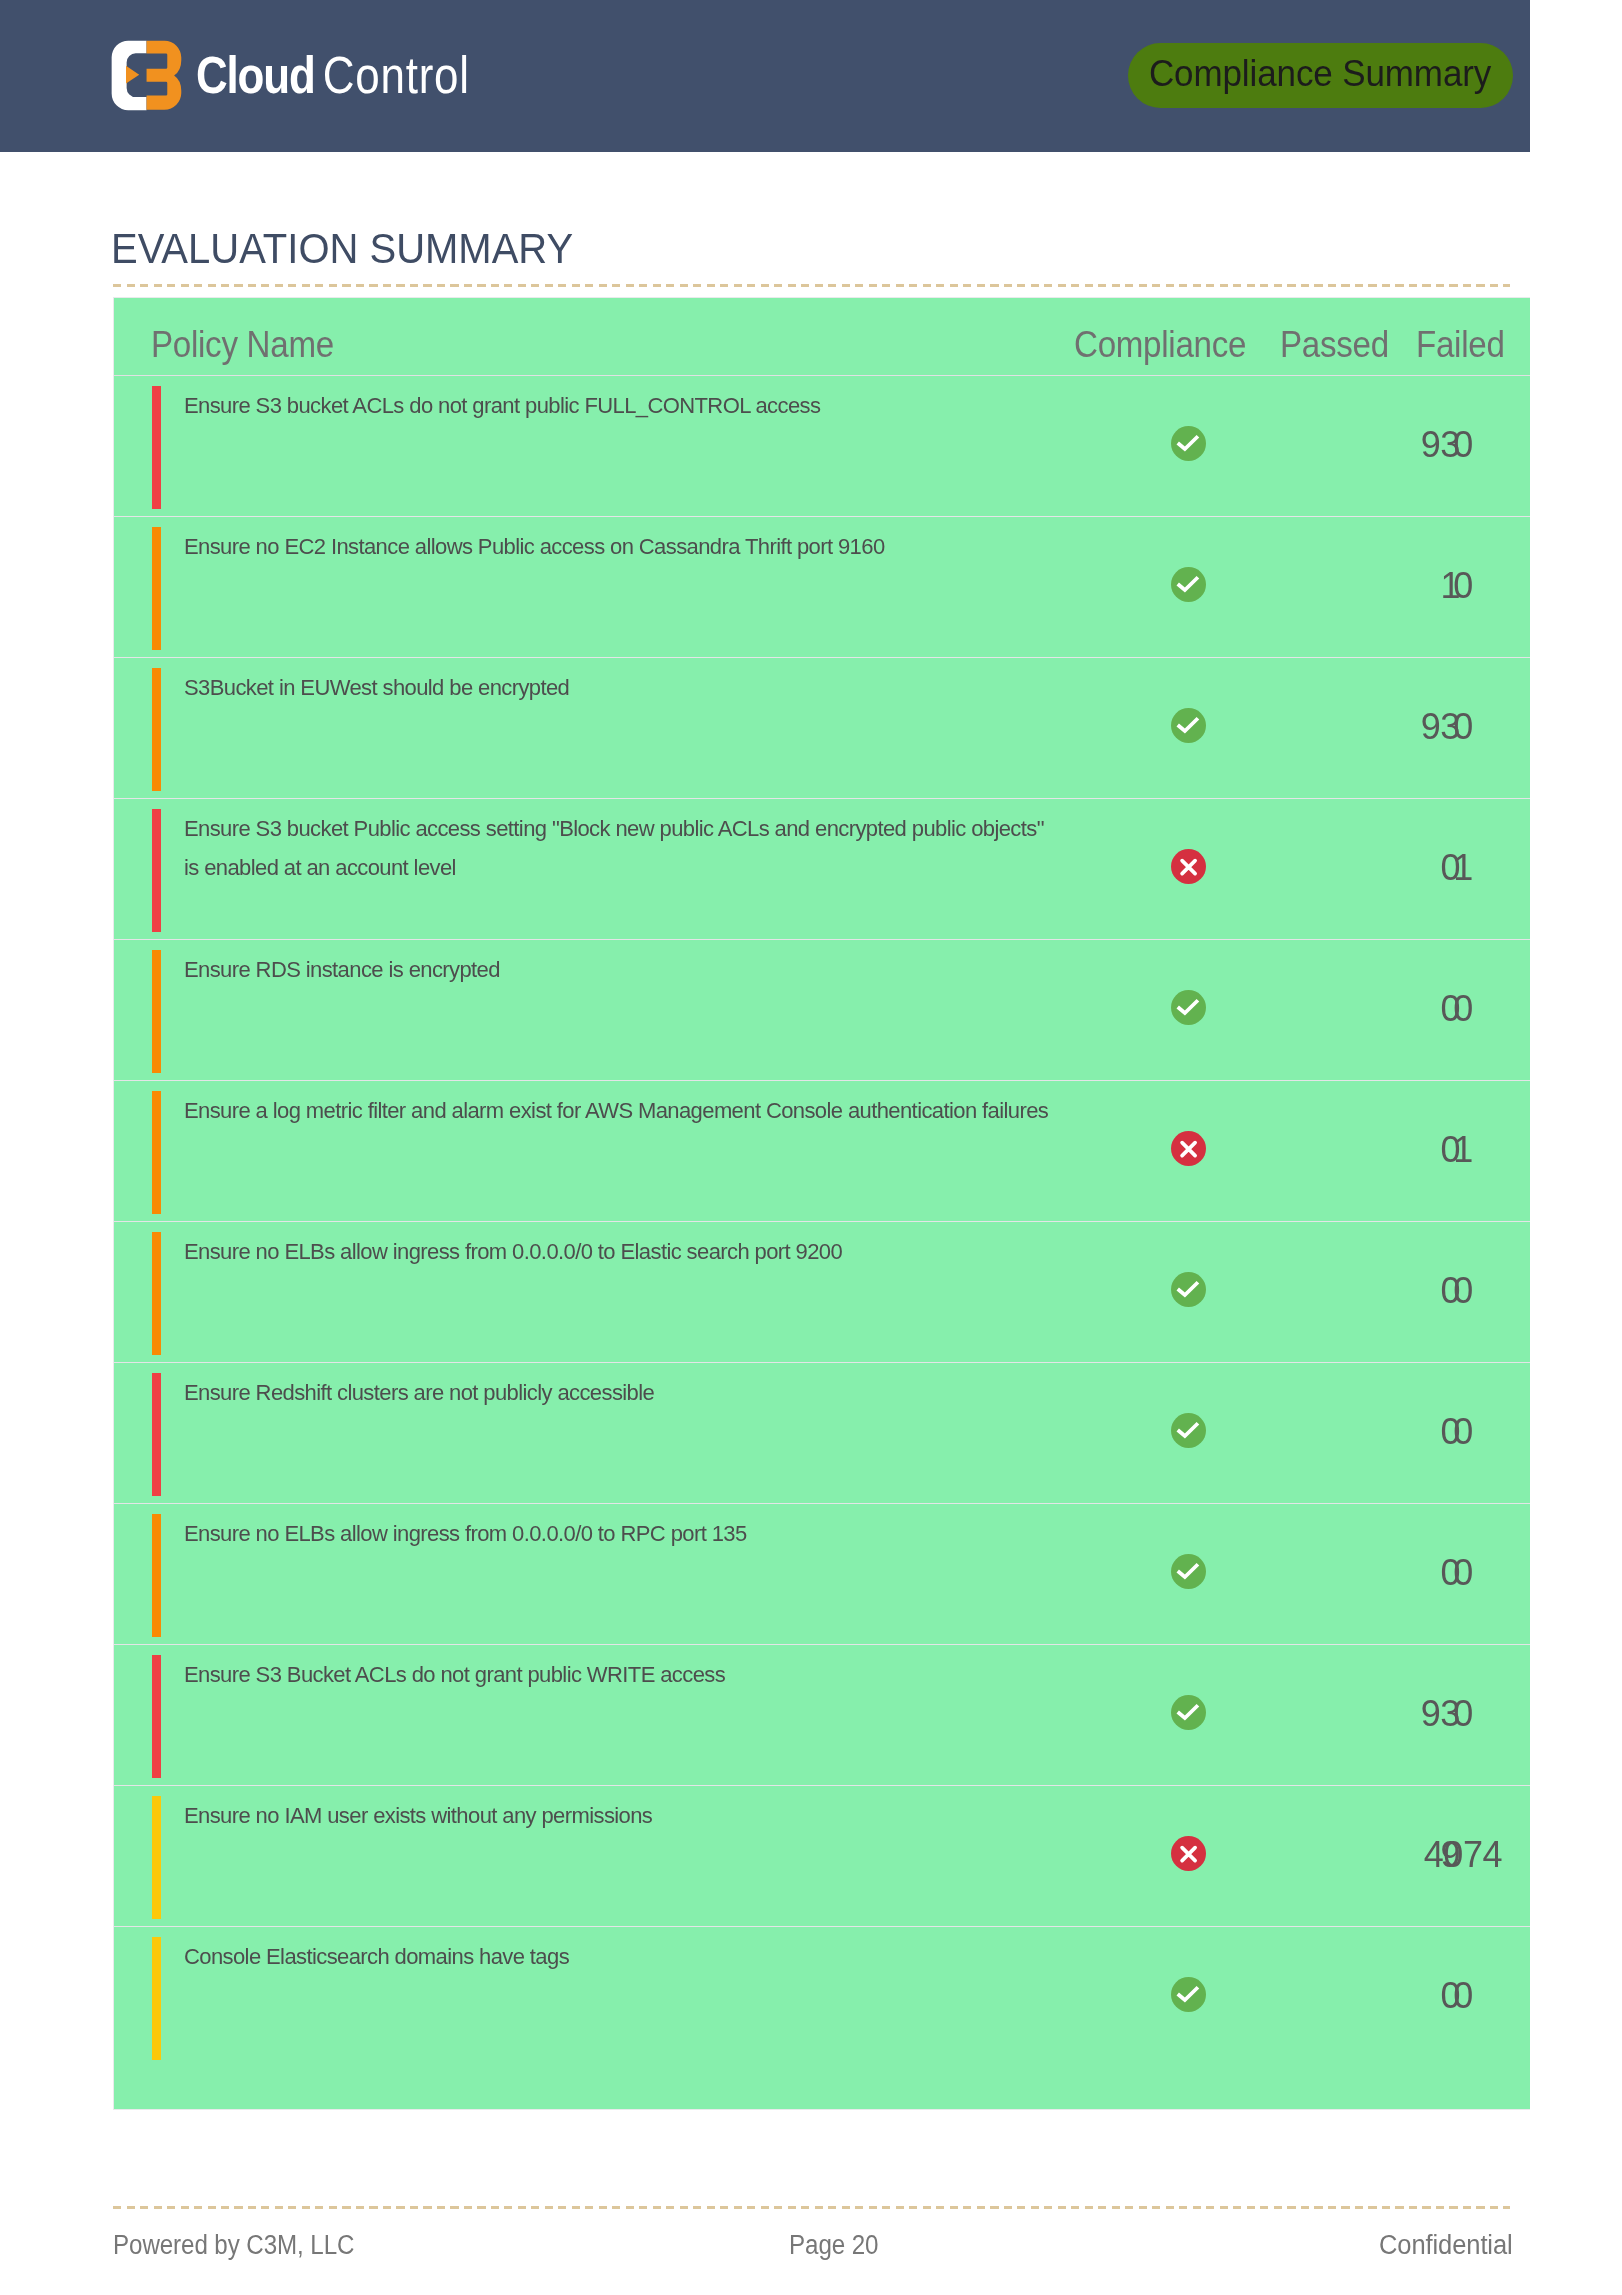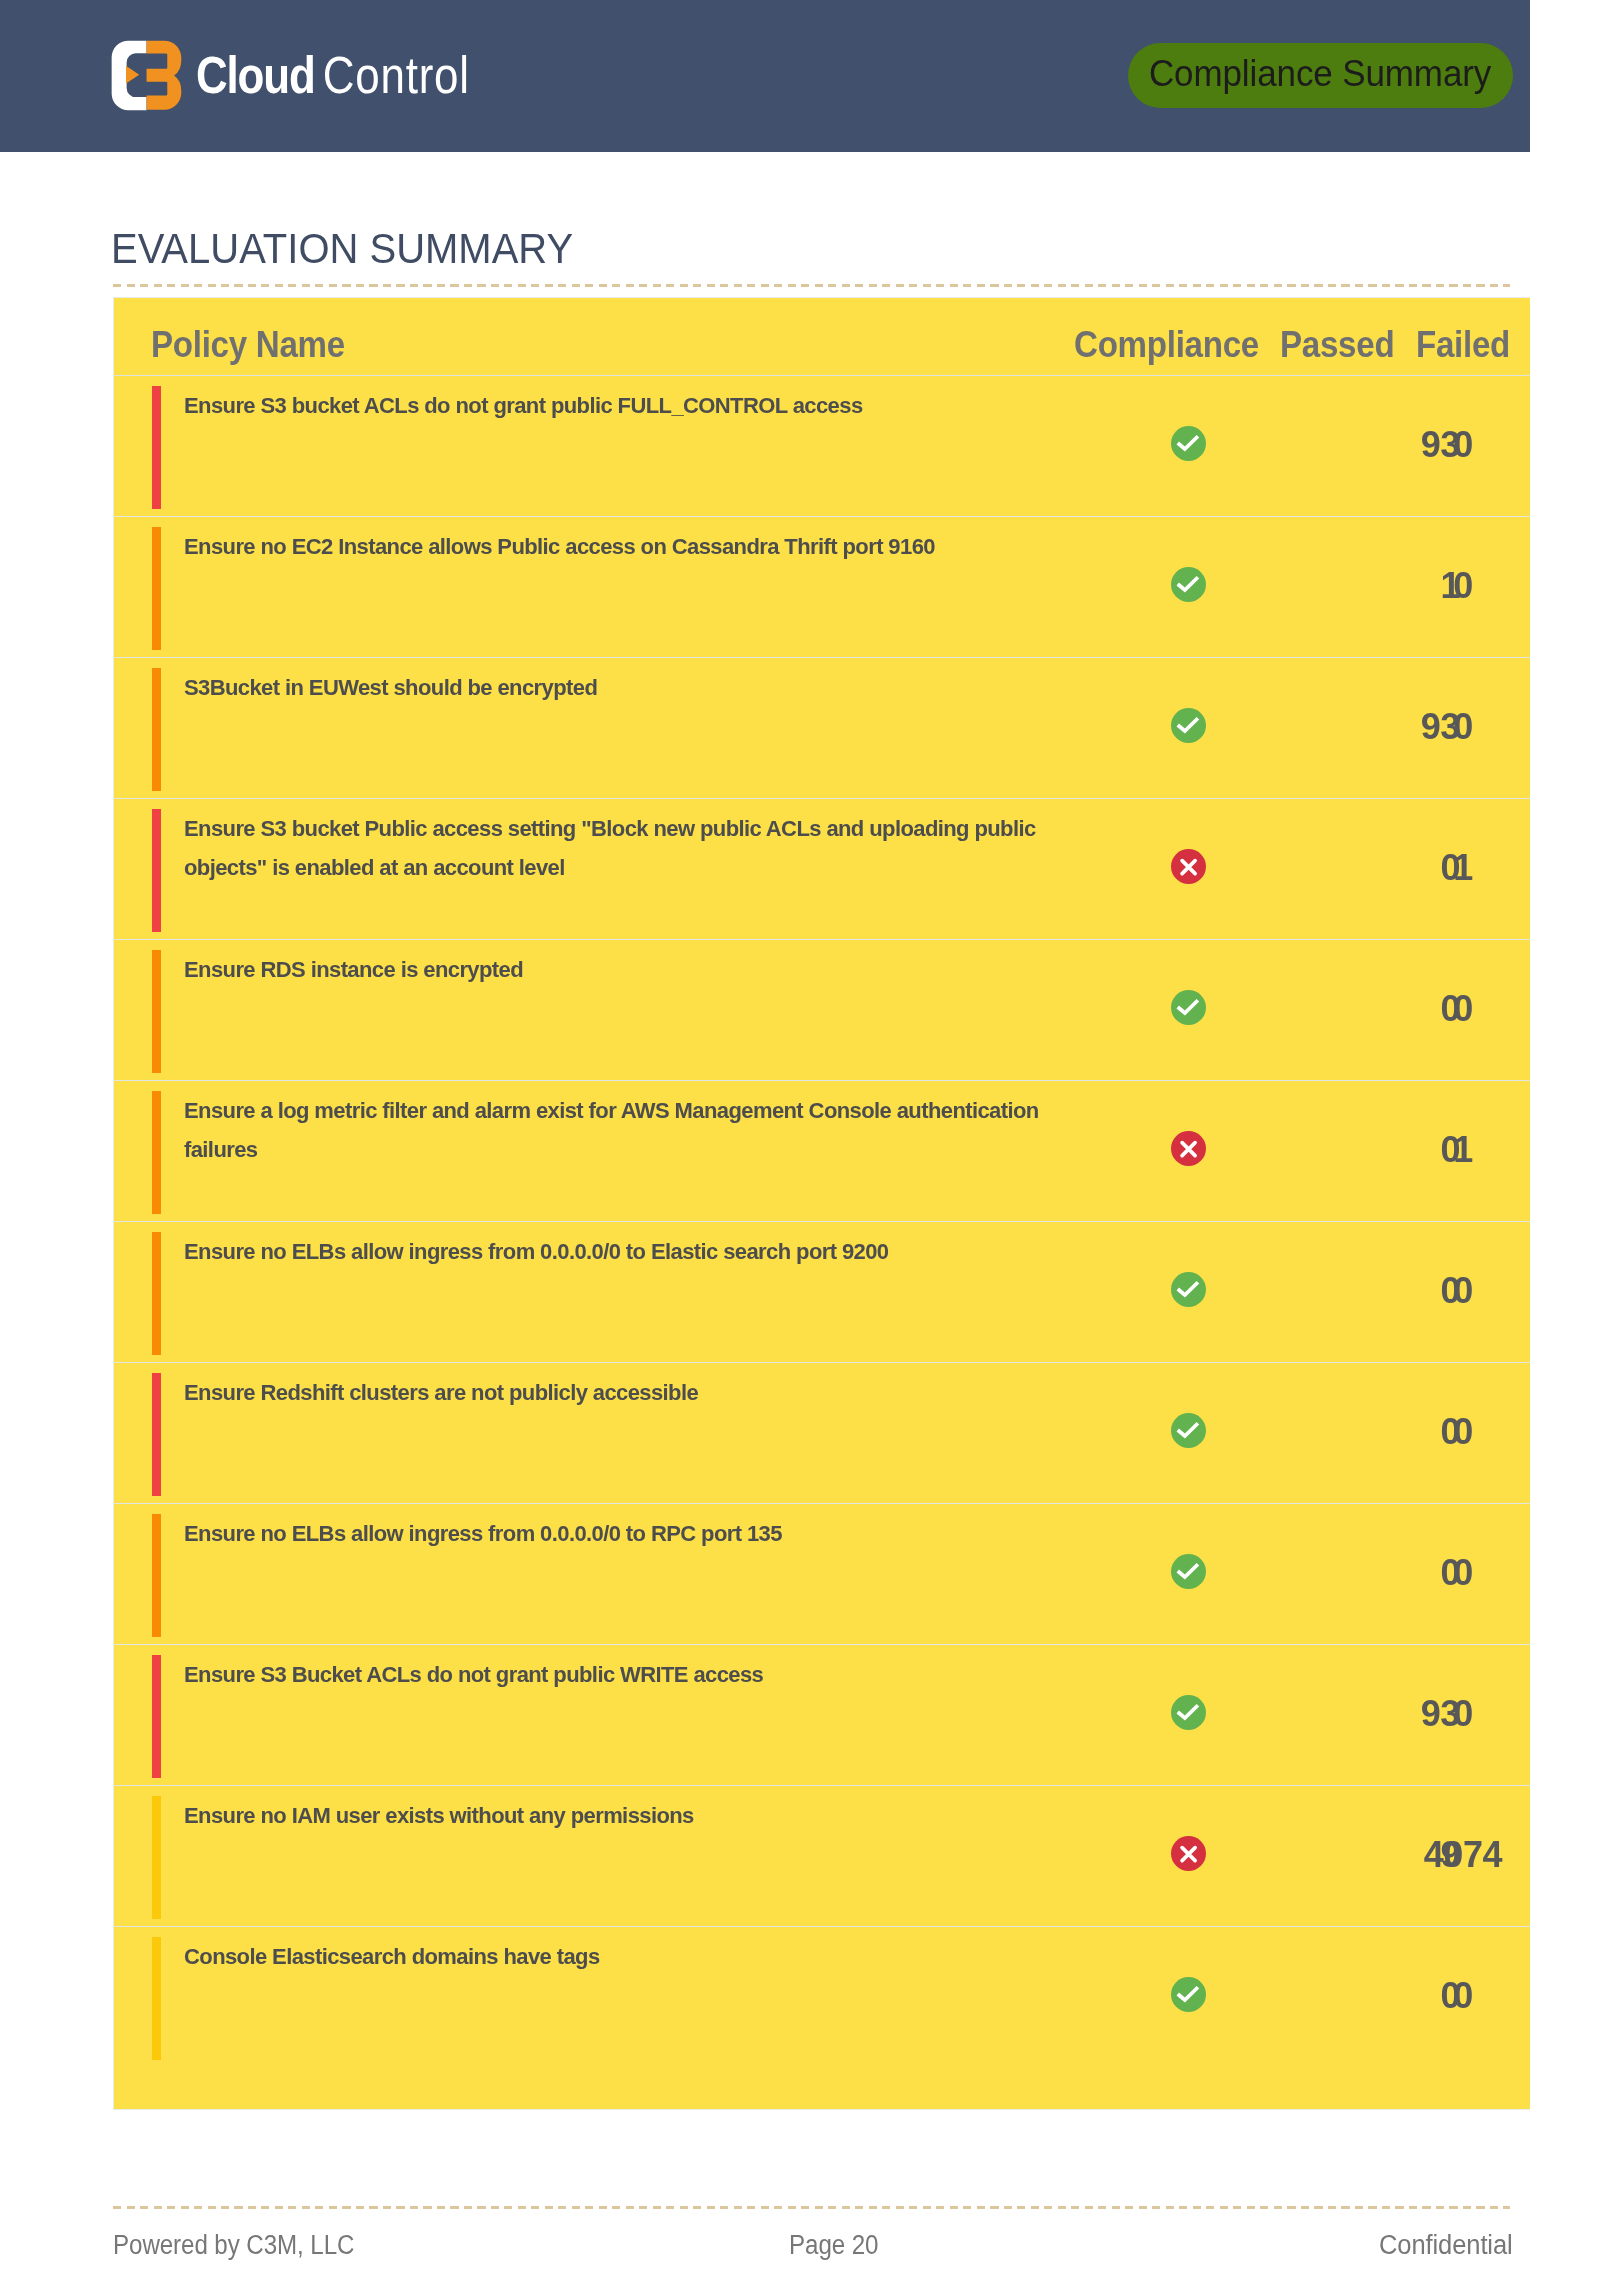--- a/index.html
+++ b/index.html
@@ -26,21 +26,21 @@
                transform:scaleX(0.952); transform-origin:left top; }
 
   .dash { position:absolute; left:113px; width:1397px; height:2.5px;
           background:repeating-linear-gradient(to right,#DCC69B 0px,#DCC69B 8px,
                      rgba(255,255,255,0) 8px,rgba(255,255,255,0) 13.5px); }
   .dash-top { top:284px; }
   .dash-bot { top:2206px; }
 
   
   .tbl { position:absolute; left:113px; top:297px; width:1427px; height:1813px;
-         border:1.3px solid #E9EAEC; background:#fde047;font-weight:bold; }
+         border:1.3px solid #E9EAEC; background:#86efac; }
   .thead { height:78px; border-bottom:1.4px solid #E0E1E3; position:relative; }
   .thead .h { position:absolute; color:#707070; font-size:36px; line-height:39px; letter-spacing:-0.3px; top:27px; white-space:nowrap;
               transform:scaleX(0.92); transform-origin:left top; }
   .h-policy { left:37px; }
   .h-comp   { left:960px; }
   .h-pass   { left:1166px; }
   .h-fail   { left:1302px; }
 
   .row { position:relative; height:141px; border-bottom:1.4px solid #E4E5E7; }
   .row:last-child { border-bottom:none; }
@@ -118,21 +118,21 @@
           <div class="pname">S3Bucket in EUWest should be encrypted</div>
           <div class="ico"><svg viewBox="0 0 52 52" width="35" height="35">
               <circle cx="26" cy="26" r="26" fill="#62B24F"></circle>
               <path d="M10 25.2 L20.6 34.2 L40 15.2" fill="none" stroke="#fff" stroke-width="5.6"></path>
             </svg></div>
           <div class="num pass">93</div>
           <div class="num fail">0</div>
         </div>
         <div class="row">
           <div class="sev" style="background:#EF4044"></div>
-          <div class="pname">Ensure S3 bucket Public access setting "Block new public ACLs and uploading public objects" is enabled at an account level</div>
+          <div class="pname">Ensure S3 bucket Public access setting "Block new public ACLs and encrypted public objects" is enabled at an account level</div>
           <div class="ico"><svg viewBox="0 0 52 52" width="35" height="35">
               <circle cx="26" cy="26" r="26" fill="#D53040"></circle>
               <path d="M16.5 17.3 L35.8 36.6 M35.8 17.3 L16.5 36.6" fill="none" stroke="#fff" stroke-width="5.5" stroke-linecap="round"></path>
             </svg></div>
           <div class="num pass">0</div>
           <div class="num fail">1</div>
         </div>
         <div class="row">
           <div class="sev" style="background:#F98A04"></div>
           <div class="pname">Ensure RDS instance is encrypted</div>

